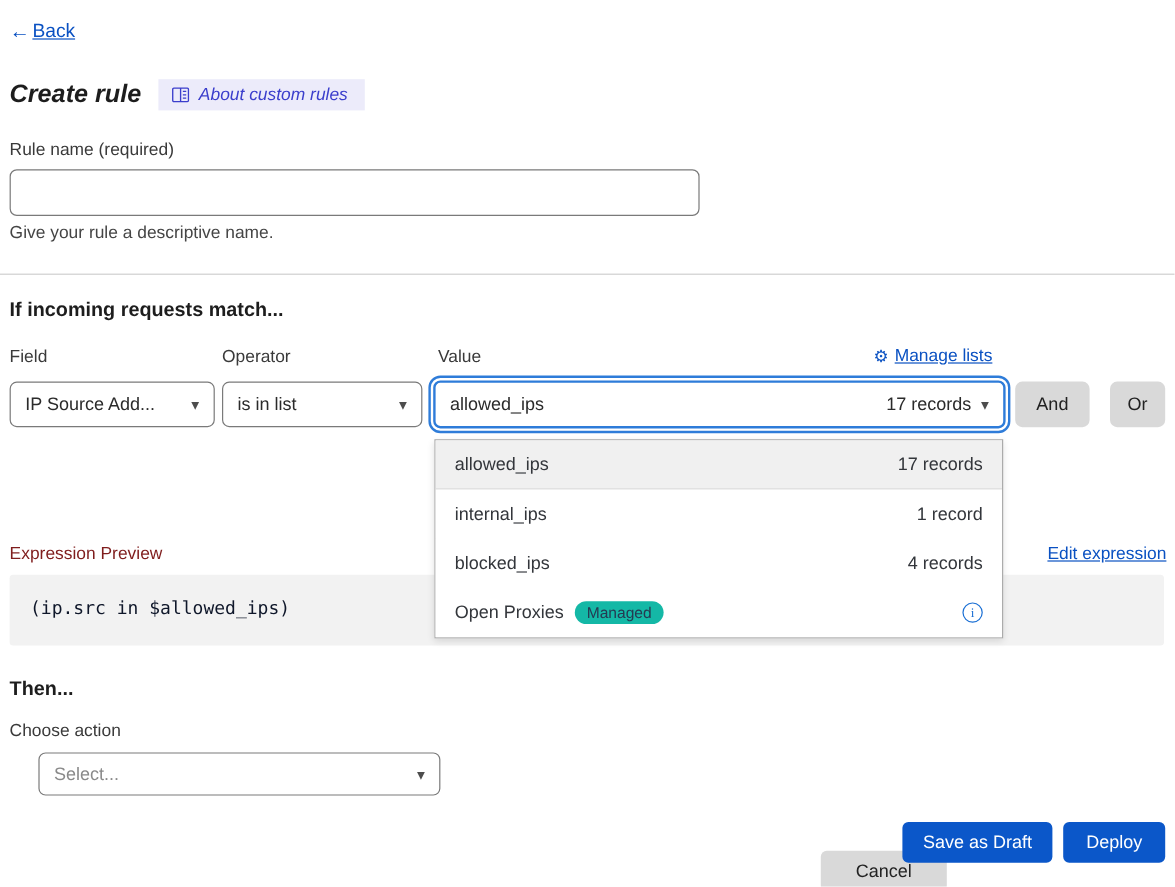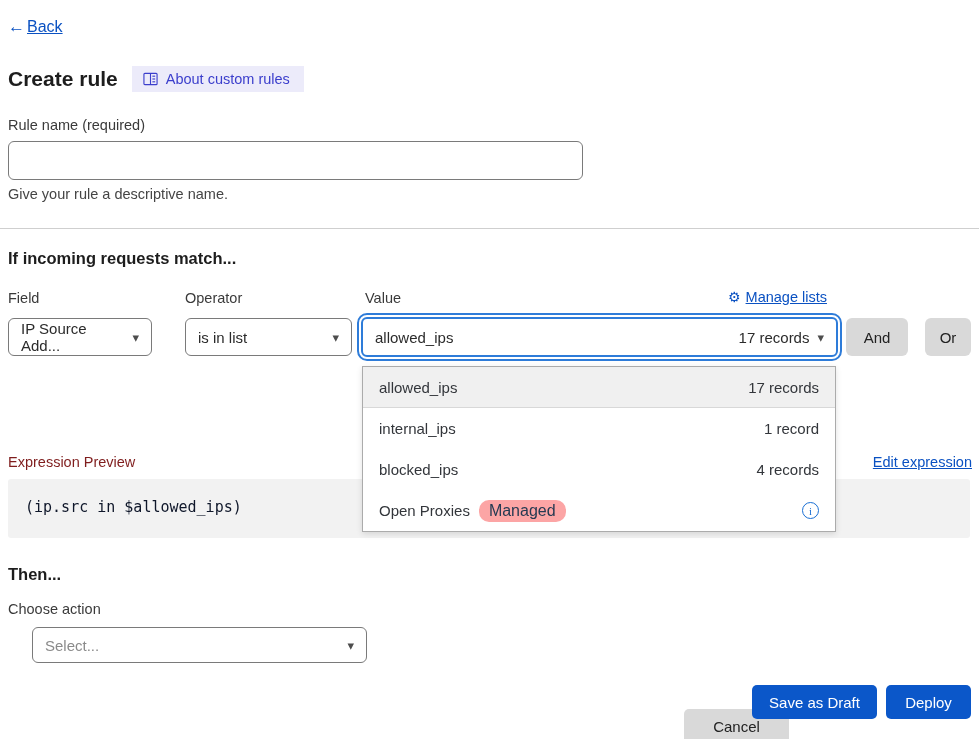--- a/index.html
+++ b/index.html
@@ -5,21 +5,21 @@
   * { margin: 0; padding: 0; box-sizing: border-box; }
   html, body { background: #fff; }
   body { font-family: "Liberation Sans", sans-serif; color: #2b2b2b; }
   .page { position: relative; width: 979px; height: 739px; background: #fff; overflow: hidden; }
 
   a.link { color: #0a51c2; text-decoration: underline; cursor: pointer; }
 
   .back-link { position: absolute; left: 8px; top: 17px; font-size: 16px; display: flex; align-items: center; gap: 2px; }
   .back-arrow { color: #0a51c2; font-size: 17px; text-decoration: none; display: inline-block; }
 
-  .title-row { position: absolute; left: 8px; top: 66px; display: flex; align-items: center; gap: 14px; }
+  .title-row { position: absolute; left: 8px; top: 66px; display: flex; align-items: center; gap: 14px; font-style: italic; }
   .page-title { font-size: 21px; font-weight: bold; color: #1d1d1d; }
   .about-badge { display: inline-flex; align-items: center; gap: 8px; background: #ecebfa; color: #3b3ecc;
 romance    border-radius: 14px; padding: 5px 14px 5px 11px; font-size: 14.5px; cursor: pointer; }
   .about-badge svg { display: block; }
 
   .field-label { font-size: 14.5px; color: #3a3a3a; }
   .rule-name-label { position: absolute; left: 8px; top: 117px; }
   .rule-name-input { position: absolute; left: 8px; top: 141px; width: 575px; height: 39px;
     border: 1px solid #7a7a7a; border-radius: 6px; background: #fff; font-size: 15px; padding: 0 10px;
     font-family: "Liberation Sans", sans-serif; }
@@ -35,42 +35,42 @@
   .label-field { left: 8px; }
   .label-operator { left: 185px; }
   .label-value { left: 365px; }
 
   .manage-lists { position: absolute; top: 289px; left: 728px; font-size: 14.5px; display: flex; align-items: center; gap: 5px; }
   .gear-glyph { color: #0a51c2; font-size: 14px; text-decoration: none; }
 
   .select-box { position: absolute; height: 38px; border: 1px solid #7a7a7a; border-radius: 6px; background: #fff;
     display: flex; align-items: center; justify-content: space-between; padding: 0 12px; font-size: 15px;
     color: #2b2b2b; cursor: pointer; }
-  .select-field { left: 8px; top: 318px; width: 144px; }
+  .select-field { left: 8px; top: 318px; width: 171px; }
   .select-operator { left: 185px; top: 318px; width: 167px; }
   .caret { color: #4d4d4d; font-size: 13px; margin-left: 8px; }
 
   .value-combo-outer { position: absolute; left: 357px; top: 313px; width: 485px; height: 48px;
     border: 2px solid #2e7cd9; border-radius: 10px; background: #fff; padding: 2px; }
   .value-combo { width: 100%; height: 100%; border: 2px solid #2e7cd9; border-radius: 6px;
     display: flex; align-items: center; justify-content: space-between; padding: 0 12px; font-size: 15px; cursor: pointer; }
   .value-meta { color: #2b2b2b; display: flex; align-items: center; }
 
   .gray-btn { position: absolute; top: 318px; height: 38px; background: #d9d9d9; border: none; border-radius: 6px;
     font-size: 15px; color: #222; font-family: "Liberation Sans", sans-serif; cursor: pointer; }
   .and-btn { left: 846px; width: 62px; }
   .or-btn { left: 925px; width: 46px; }
 
   .list-dropdown { position: absolute; left: 362px; top: 366px; width: 474px; background: #fff;
     border: 1px solid #ababab; box-shadow: 0 2px 6px rgba(0,0,0,0.12); z-index: 10; }
   .list-row { height: 41px; display: flex; align-items: center; justify-content: space-between;
     padding: 0 16px; font-size: 15px; color: #33363b; cursor: pointer; background: #fff; }
   .list-row.selected { background: #f0f0f0; border-bottom: 1px solid #d8d8d8; }
   .list-row-name { display: flex; align-items: center; gap: 9px; }
-  .managed-badge { background: #fca5a5; color: #253a52; font-size: 16px; border-radius: 10px; padding: 2px 10px; }
+  .managed-badge { background: #14b8a6; color: #253a52; font-size: 13px; border-radius: 10px; padding: 2px 10px; }
   .info-icon { width: 17px; height: 17px; border-radius: 50%; border: 1.5px solid #1a6fd4; color: #1a6fd4;
     font-size: 11px; font-family: "Liberation Serif", serif; display: flex; align-items: center; justify-content: center;
     cursor: pointer; }
 
   .expr-label { position: absolute; left: 8px; top: 454px; font-size: 14.5px; color: #7f1d1d; }
   .edit-expression { position: absolute; top: 454px; right: 7px; font-size: 14.5px; }
   .expr-box { position: absolute; left: 8px; top: 479px; width: 962px; height: 59px; background: #f2f2f2; border-radius: 3px; }
   .expr-code { position: absolute; left: 17px; top: 19px; font-family: "DejaVu Sans Mono", monospace; font-size: 15px; color: #0f172a; }
 
   .action-label { position: absolute; left: 8px; top: 601px; }

